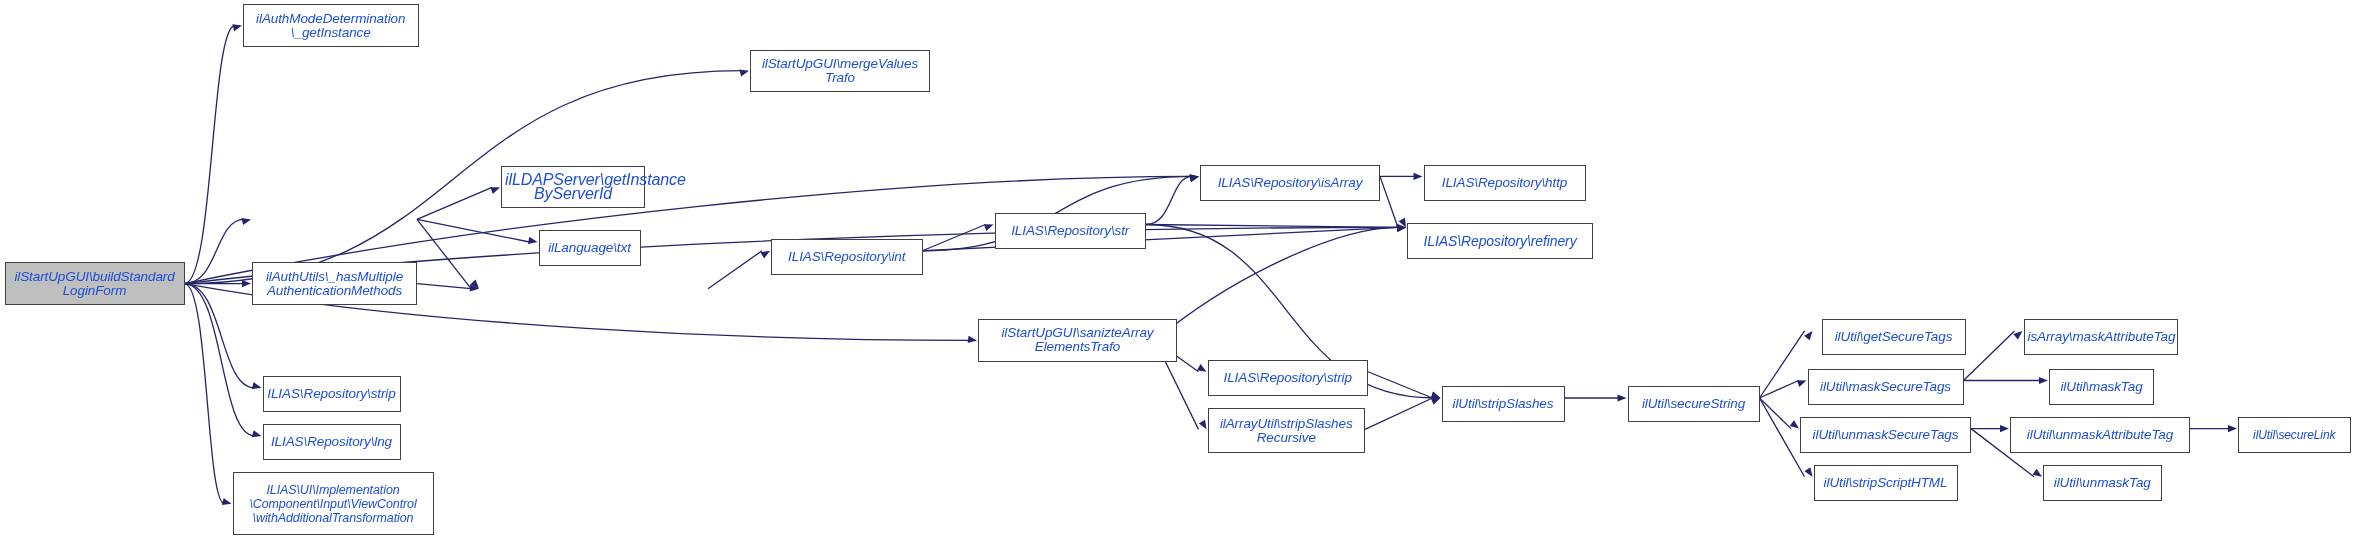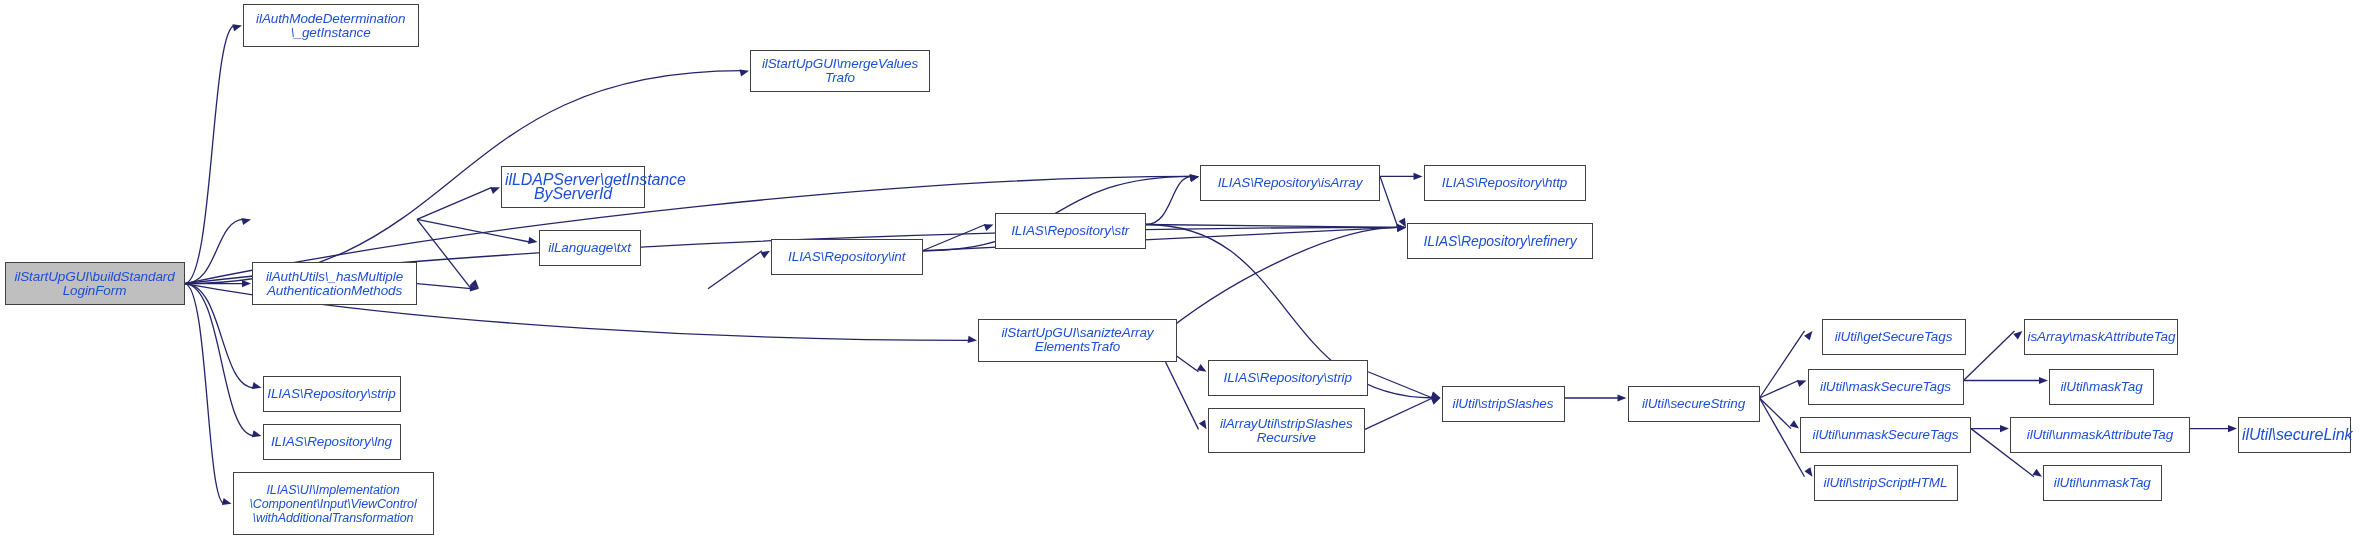--- a/index.html
+++ b/index.html
@@ -141,19 +141,19 @@
     <div class="node" style="left: 1441.5px; top: 386.342px; width: 123px; height: 23.3263px; font-size: 13.5px;"><span class="node-label">ilUtil\stripSlashes</span></div>
     <div class="node" style="left: 1627.5px; top: 386.342px; width: 132px; height: 23.3263px; font-size: 13.5px;"><span class="node-label">ilUtil\secureString</span></div>
     <div class="node" style="left: 1813.5px; top: 319.279px; width: 144px; height: 23.3263px; font-size: 13.5px; margin-left: 8px;"><span class="node-label">ilUtil\getSecureTags</span></div>
     <div class="node" style="left: 1807.5px; top: 368.847px; width: 156px; height: 23.3263px; font-size: 13.5px;"><span class="node-label">ilUtil\maskSecureTags</span></div>
     <div class="node" style="left: 1800px; top: 416.958px; width: 171px; height: 23.3263px; font-size: 13.5px;"><span class="node-label">ilUtil\unmaskSecureTags</span></div>
     <div class="node" style="left: 1813.5px; top: 465.068px; width: 144px; height: 23.3263px; font-size: 13.5px;"><span class="node-label">ilUtil\stripScriptHTML</span></div>
     <div class="node" style="left: 2023.5px; top: 319.279px; width: 154.5px; height: 23.3263px; font-size: 13.5px;"><span class="node-label">isArray\maskAttributeTag</span></div>
     <div class="node" style="left: 2049px; top: 368.847px; width: 105px; height: 23.3263px; font-size: 13.5px;"><span class="node-label">ilUtil\maskTag</span></div>
     <div class="node" style="left: 2010px; top: 416.958px; width: 180px; height: 23.3263px; font-size: 13.5px;"><span class="node-label">ilUtil\unmaskAttributeTag</span></div>
     <div class="node" style="left: 2043px; top: 465.068px; width: 118.5px; height: 23.3263px; font-size: 13.5px;"><span class="node-label">ilUtil\unmaskTag</span></div>
-    <div class="node" style="left: 2238px; top: 416.958px; width: 112.5px; height: 28px; font-size: 16px;"><span class="node-label">ilUtil\secureLink</span></div>
+    <div class="node" style="left: 2238px; top: 416.958px; width: 112.5px; height: 28px; font-size: 12px;"><span class="node-label">ilUtil\secureLink</span></div>
     <div class="node" style="left: 262.5px; top: 376.137px; width: 138px; height: 23.3263px; font-size: 13.5px;"><span class="node-label">ILIAS\Repository\strip</span></div>
     <div class="node" style="left: 262.5px; top: 424.247px; width: 138px; height: 23.3263px; font-size: 13.5px;"><span class="node-label">ILIAS\Repository\lng</span></div>
     <div class="node" style="left: 232.5px; top: 472.358px; width: 201px; height: 62.6895px; font-size: 12.5px;"><span class="node-label">ILIAS\UI\Implementation
 \Component\Input\ViewControl
 \withAdditionalTransformation</span></div>
   </div>
 
 </body></html>

